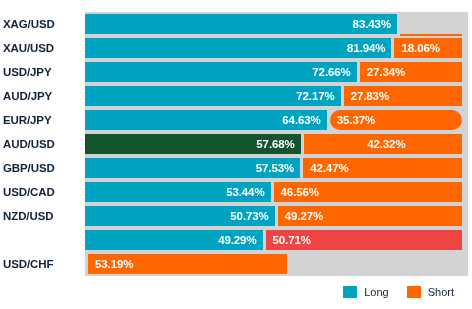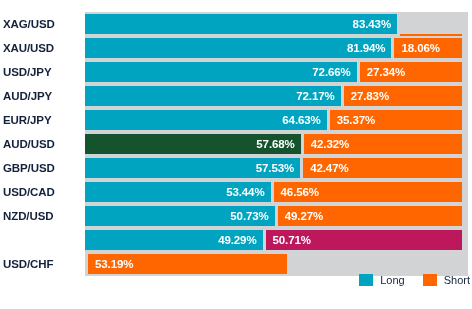--- a/index.html
+++ b/index.html
@@ -87,27 +87,27 @@
   }
   .gap {
     width: 3px;
     height: 20px;
     background: #d2d3d5;
     flex: none;
   }
   .legend {
     position: absolute;
     left: 0;
-    top: 264px;
+    top: 281px;
     width: 472px;
     height: 22px;
     display: flex;
-    align-items: flex-end;
+    align-items: center;
     justify-content: flex-end;
-    padding-right: 2px;
+    padding-right: 18px;
     box-sizing: border-box;
   }
   .legend-item {
     display: flex;
     align-items: center;
     margin-left: 18px;
   }
   .swatch {
     width: 14px;
     height: 12px;
@@ -178,34 +178,34 @@
         </div>
       </div>
       <div class="row">
         <div class="cat-label">EUR/JPY</div>
         <div class="track"></div>
         <div class="bar-wrap">
           <div class="seg seg-long" style="width: 241.716px; background: rgb(0, 164, 192);">
             <span class="val">64.63%</span>
           </div>
           <div class="gap"></div>
-          <div class="seg seg-short" style="width: 132.284px; background: rgb(255, 102, 0);">
+          <div class="seg seg-short" style="width: 132.284px; background: rgb(255, 102, 0); border-radius: 10px;">
             <span class="val">35.37%</span>
           </div>
         </div>
       </div>
       <div class="row">
         <div class="cat-label">AUD/USD</div>
         <div class="track"></div>
         <div class="bar-wrap">
           <div class="seg seg-long" style="width: 215.723px; background: #14532d;">
             <span class="val">57.68%</span>
           </div>
           <div class="gap"></div>
-          <div class="seg seg-short" style="width: 158.277px; background: rgb(255, 102, 0);">
+          <div class="seg seg-short" style="width: 158.277px; background: rgb(255, 102, 0); justify-content: center;">
             <span class="val">42.32%</span>
           </div>
         </div>
       </div>
       <div class="row">
         <div class="cat-label">GBP/USD</div>
         <div class="track"></div>
         <div class="bar-wrap">
           <div class="seg seg-long" style="width: 215.162px; background: rgb(0, 164, 192);">
             <span class="val">57.53%</span>
@@ -242,21 +242,21 @@
           </div>
         </div>
       </div>
       <div class="row">
         <div class="track"></div>
         <div class="bar-wrap">
           <div class="seg seg-long" style="width: 184.345px; background: rgb(0, 164, 192);">
             <span class="val">49.29%</span>
           </div>
           <div class="gap"></div>
-          <div class="seg seg-short" style="width: 204px; background: #be185d;">
+          <div class="seg seg-short" style="width: 204px; background: #ef4444;">
             <span class="val">50.71%</span>
           </div>
         </div>
       </div>
       <div class="row">
         <div class="cat-label">USD/CHF</div>
         <div class="track"></div>
         <div class="bar-wrap">
           <div class="gap"></div>
           <div class="seg seg-short" style="width: 198.931px; background: rgb(255, 102, 0);">

